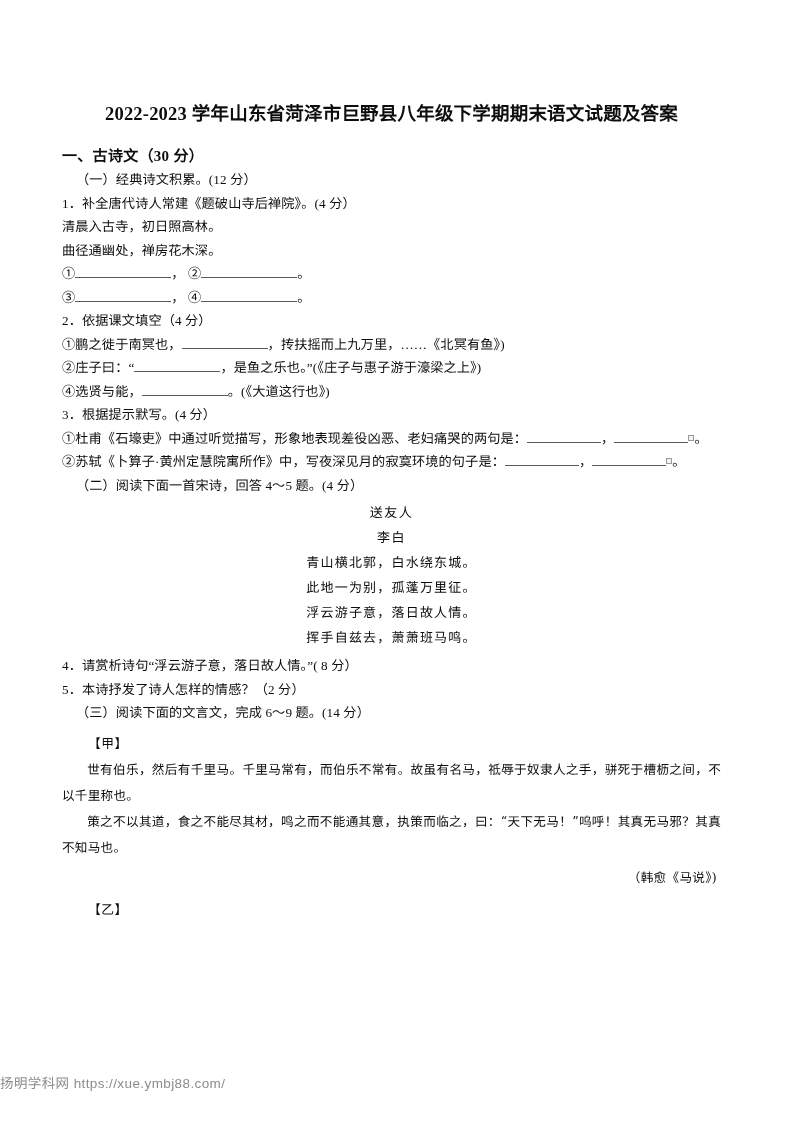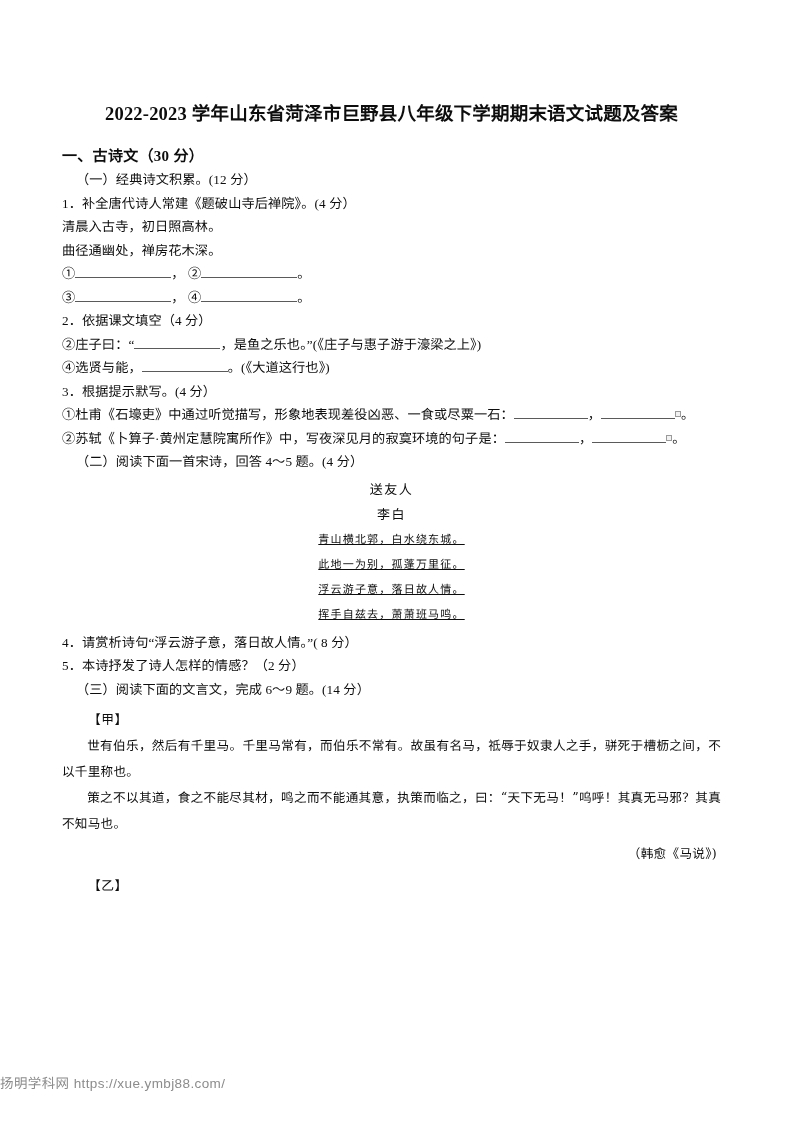--- a/index.html
+++ b/index.html
@@ -85,24 +85,23 @@
     font-size: 13px;
     line-height: 25px;
     letter-spacing: 1.5px;
   }
   .poem-author {
     font-size: 13px;
     line-height: 25px;
     letter-spacing: 1.5px;
   }
   .poem-line {
-    font-size: 11px;
+    font-size: 13px;
     line-height: 25px;
     letter-spacing: 1.2px;
-    text-decoration: underline;
   }
 
   
   .prose {
     font-family: "DejaVu Serif", "Liberation Serif", serif;
     font-size: 12.6px;
     line-height: 26px;
     text-align: justify;
     text-indent: 2em;
     letter-spacing: 0.25px;
@@ -166,34 +165,37 @@
     <span>②</span><span class="blank b-lg"></span><span>。</span>
   </div>
 
   <div class="line">
     <span>③</span><span class="blank b-lg"></span><span>，</span>
     <span>④</span><span class="blank b-lg"></span><span>。</span>
   </div>
 
   <div class="line">2．依据课文填空（4 分）</div>
 
+  <div class="line">
+    <span>①</span><span>鹏之徙于南冥也，</span><span class="blank b-md"></span><span>，抟扶摇而上九万里，……《北冥有鱼》)</span>
+  </div>
 
   <div class="line">
     <span>②</span><span>庄子曰：“</span><span class="blank b-md"></span><span>，是鱼之乐也。”(《庄子与惠子游于濠梁之上》)</span>
   </div>
 
 
   <div class="line">
     <span>④</span><span>选贤与能，</span><span class="blank b-md"></span><span>。(《大道这行也》)</span>
   </div>
 
   <div class="line">3．根据提示默写。(4 分）</div>
 
   <div class="line">
-    <span>①</span><span>杜甫《石壕吏》中通过听觉描写，形象地表现差役凶恶、一食或尽粟一石：</span><span class="blank b-sm"></span><span>，</span><span class="blank b-sm"></span><span class="handle"></span><span>。</span>
+    <span>①</span><span>杜甫《石壕吏》中通过听觉描写，形象地表现差役凶恶、老妇痛哭的两句是：</span><span class="blank b-sm"></span><span>，</span><span class="blank b-sm"></span><span class="handle"></span><span>。</span>
   </div>
 
   <div class="line">
     <span>②</span><span>苏轼《卜算子·黄州定慧院寓所作》中，写夜深见月的寂寞环境的句子是：</span><span class="blank b-sm"></span><span>，</span><span class="blank b-sm"></span><span class="handle"></span><span>。</span>
   </div>
 
   <div class="line indent1">（二）阅读下面一首宋诗，回答 4～5 题。(4 分）</div>
 
   <div class="poem">
     <div class="poem-title">送友人</div>

